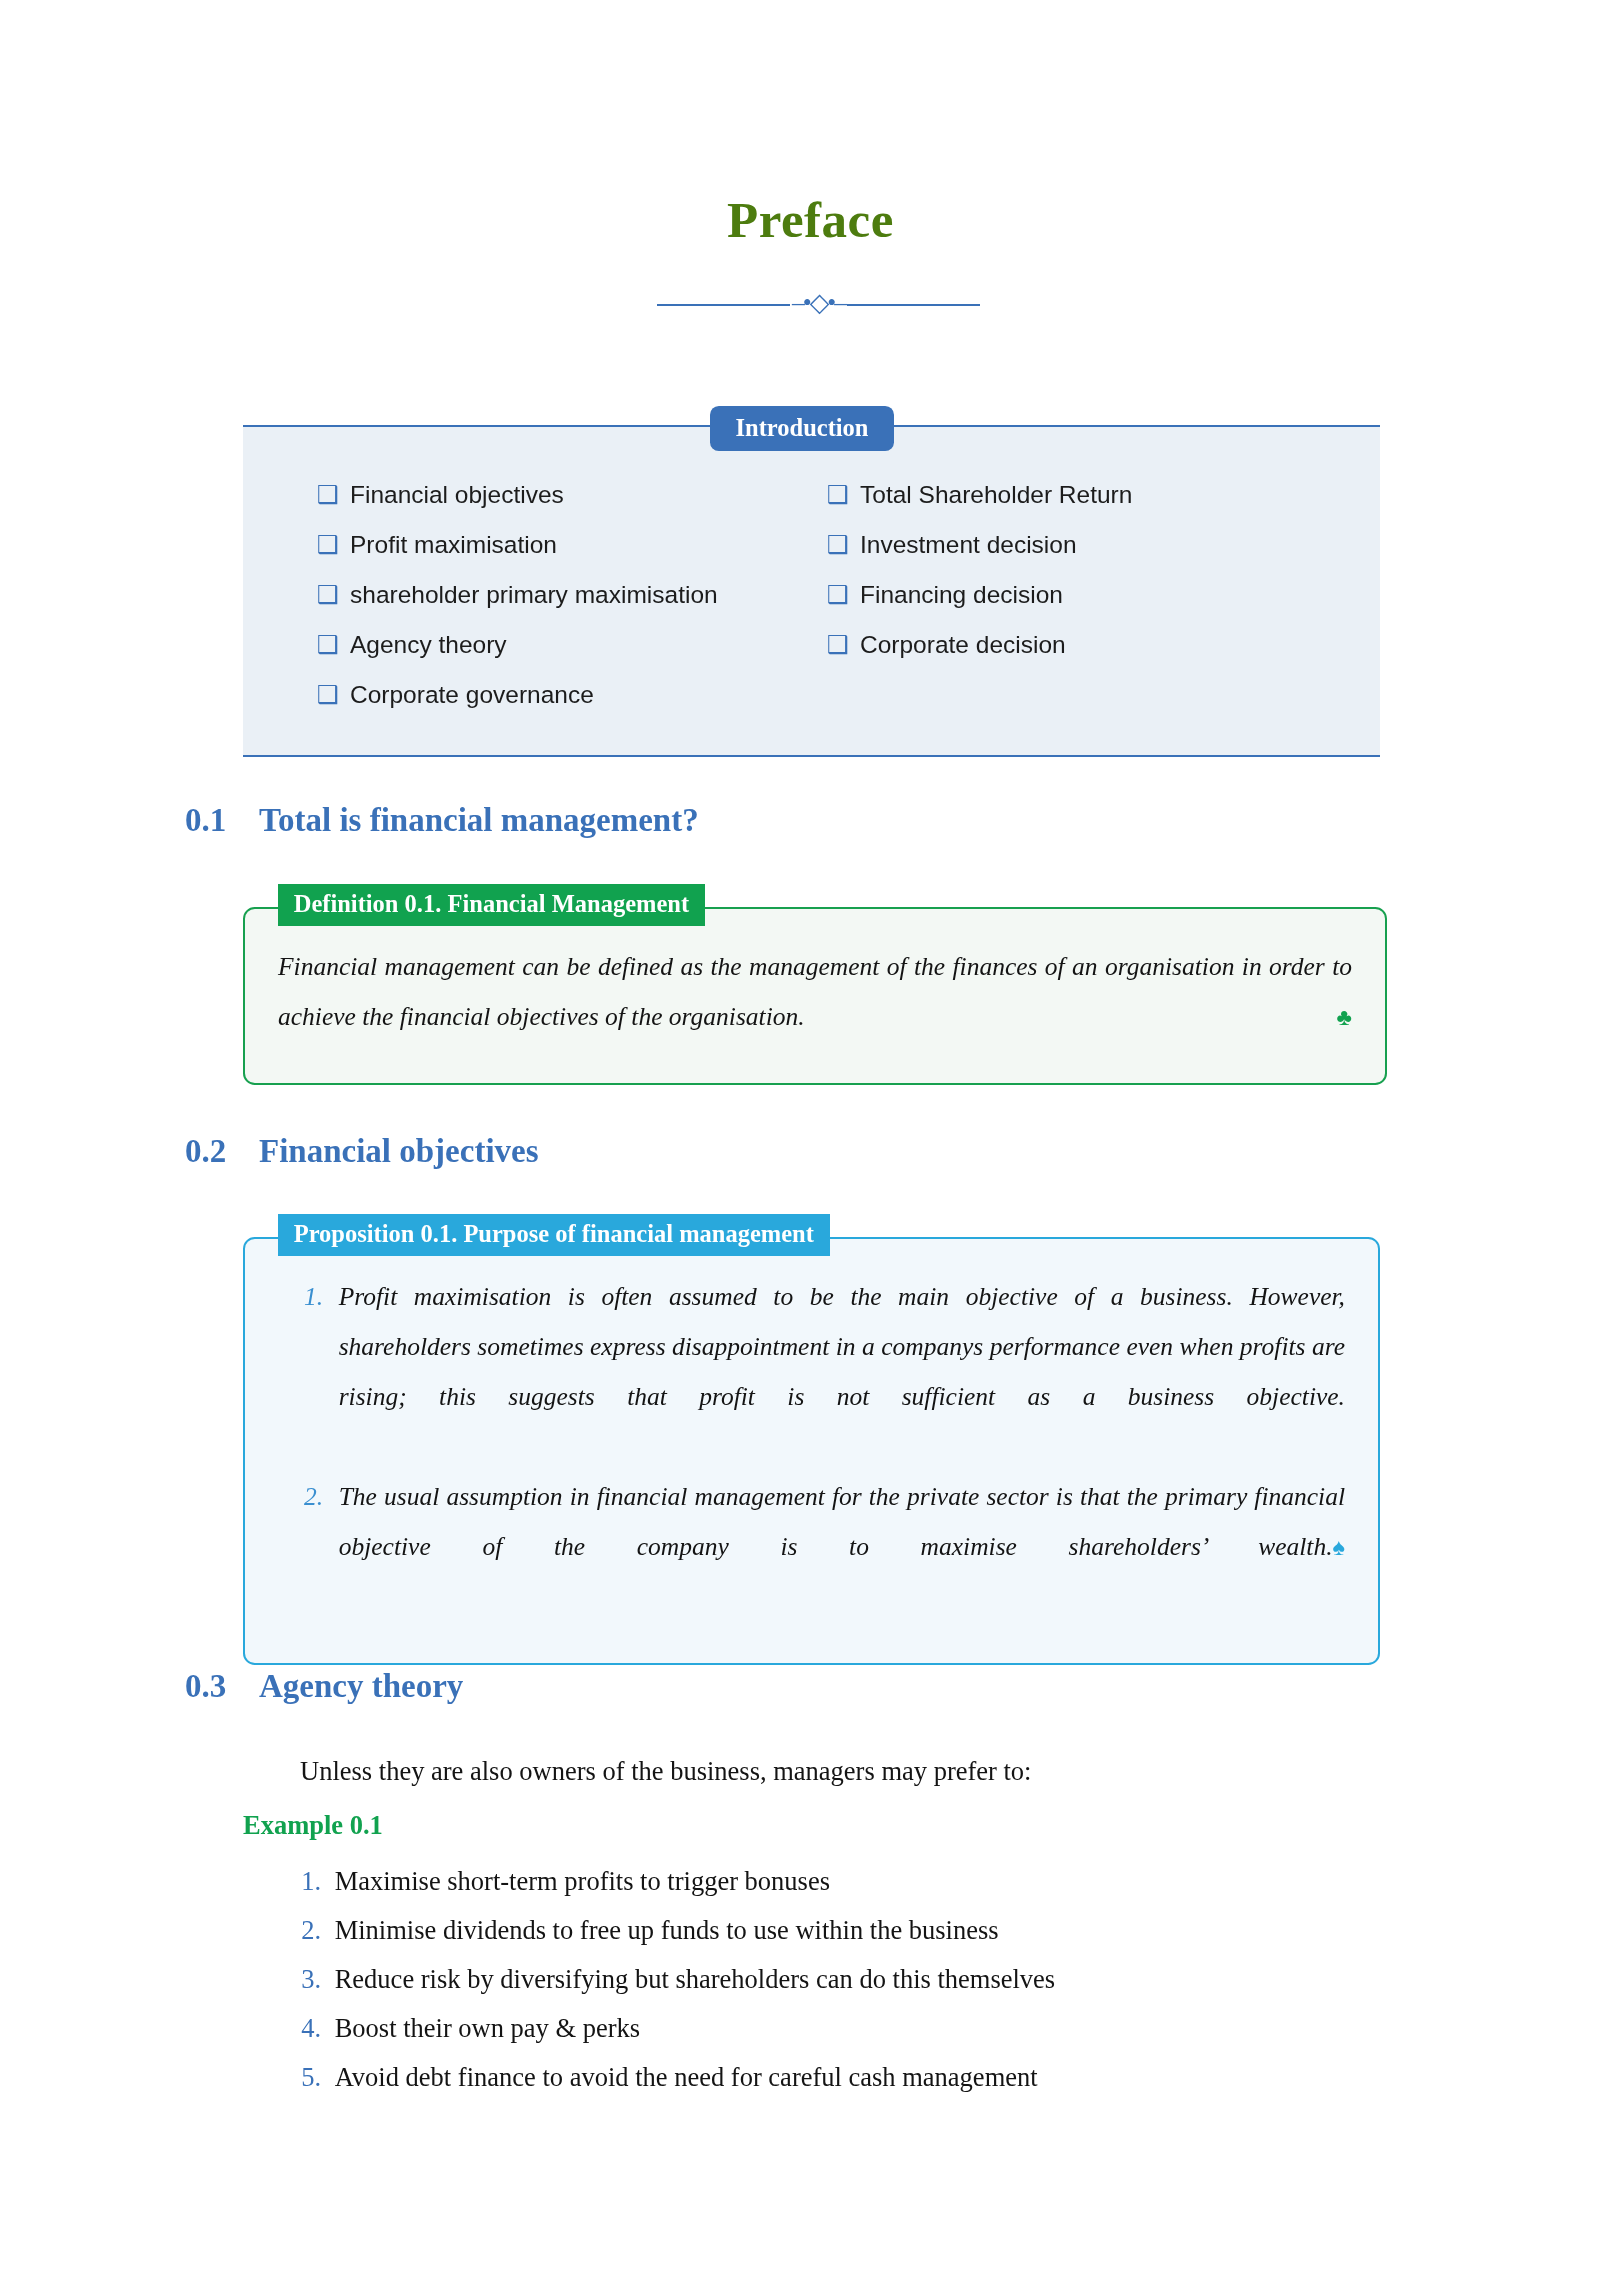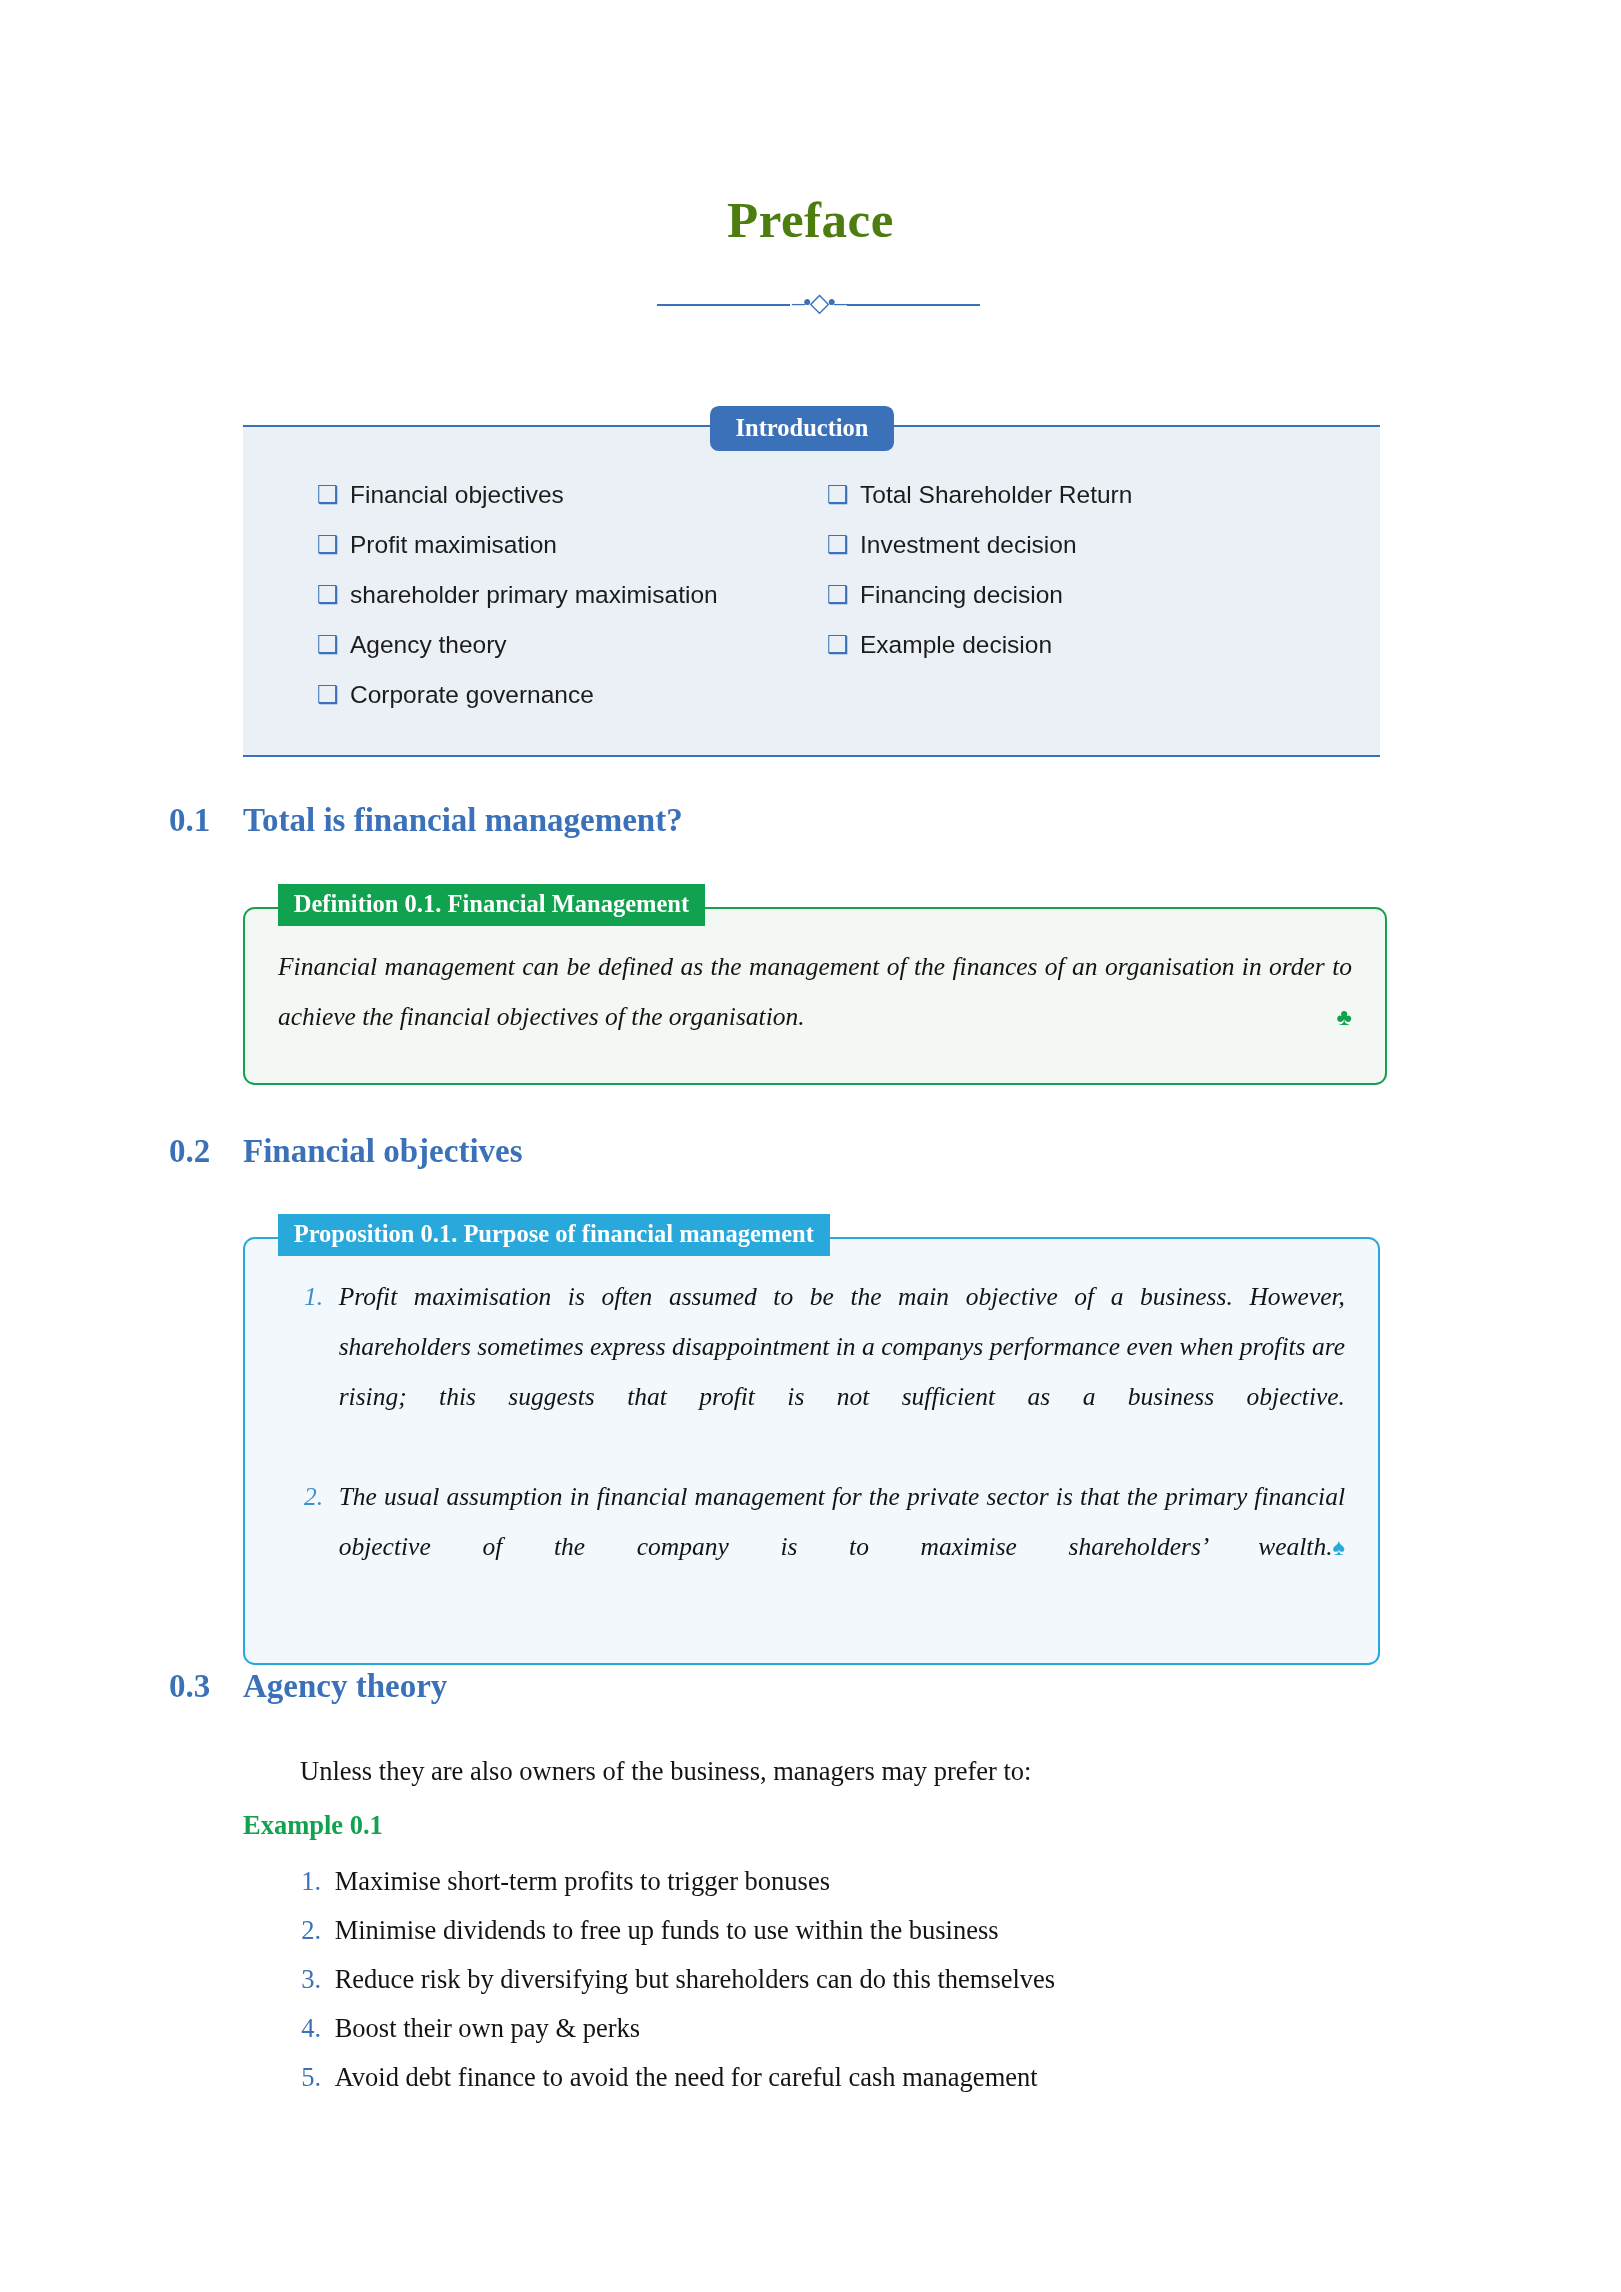--- a/index.html
+++ b/index.html
@@ -110,21 +110,21 @@
   }
 
   
   .sec-head {
     position: absolute;
     font-size: 33px;
     font-weight: bold;
     color: #3a71b8;
     white-space: nowrap;
   }
-  .sec-head .num { display: inline-block; width: 74px; }
+  .sec-head .num { display: inline-block; width: 74px; margin-left: 16px; }
 
   
   .tbox {
     position: absolute;
     box-sizing: border-box;
     border-radius: 11.8px;
     border-width: 2px;
     border-style: solid;
   }
   .tbox-tab {
@@ -273,21 +273,21 @@
         <div class="intro-item">
           <span class="cbox">❑</span>
           <span>Investment decision</span>
         </div>
         <div class="intro-item">
           <span class="cbox">❑</span>
           <span>Financing decision</span>
         </div>
         <div class="intro-item">
           <span class="cbox">❑</span>
-          <span>Example decision</span>
+          <span>Corporate decision</span>
         </div>
       </div>
     </div>
   </div>
   <div class="intro-tab">Introduction</div>
 
   <div class="sec-head" style="left:169px; top:802px;">
     <span class="num">0.1</span><span>Total is financial management?</span>
   </div>
 

